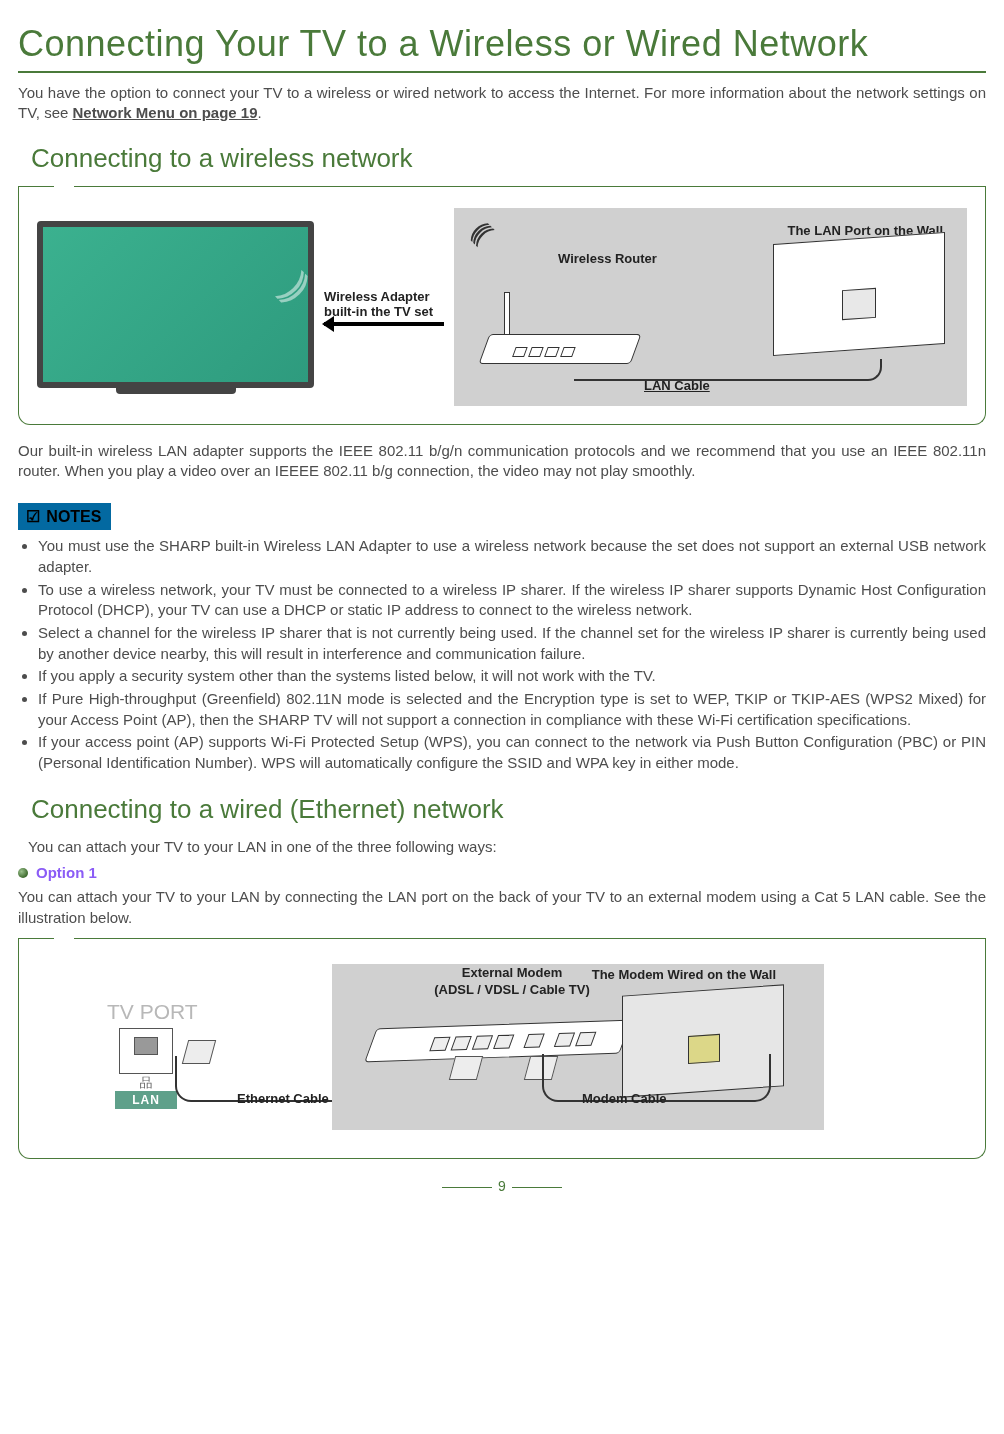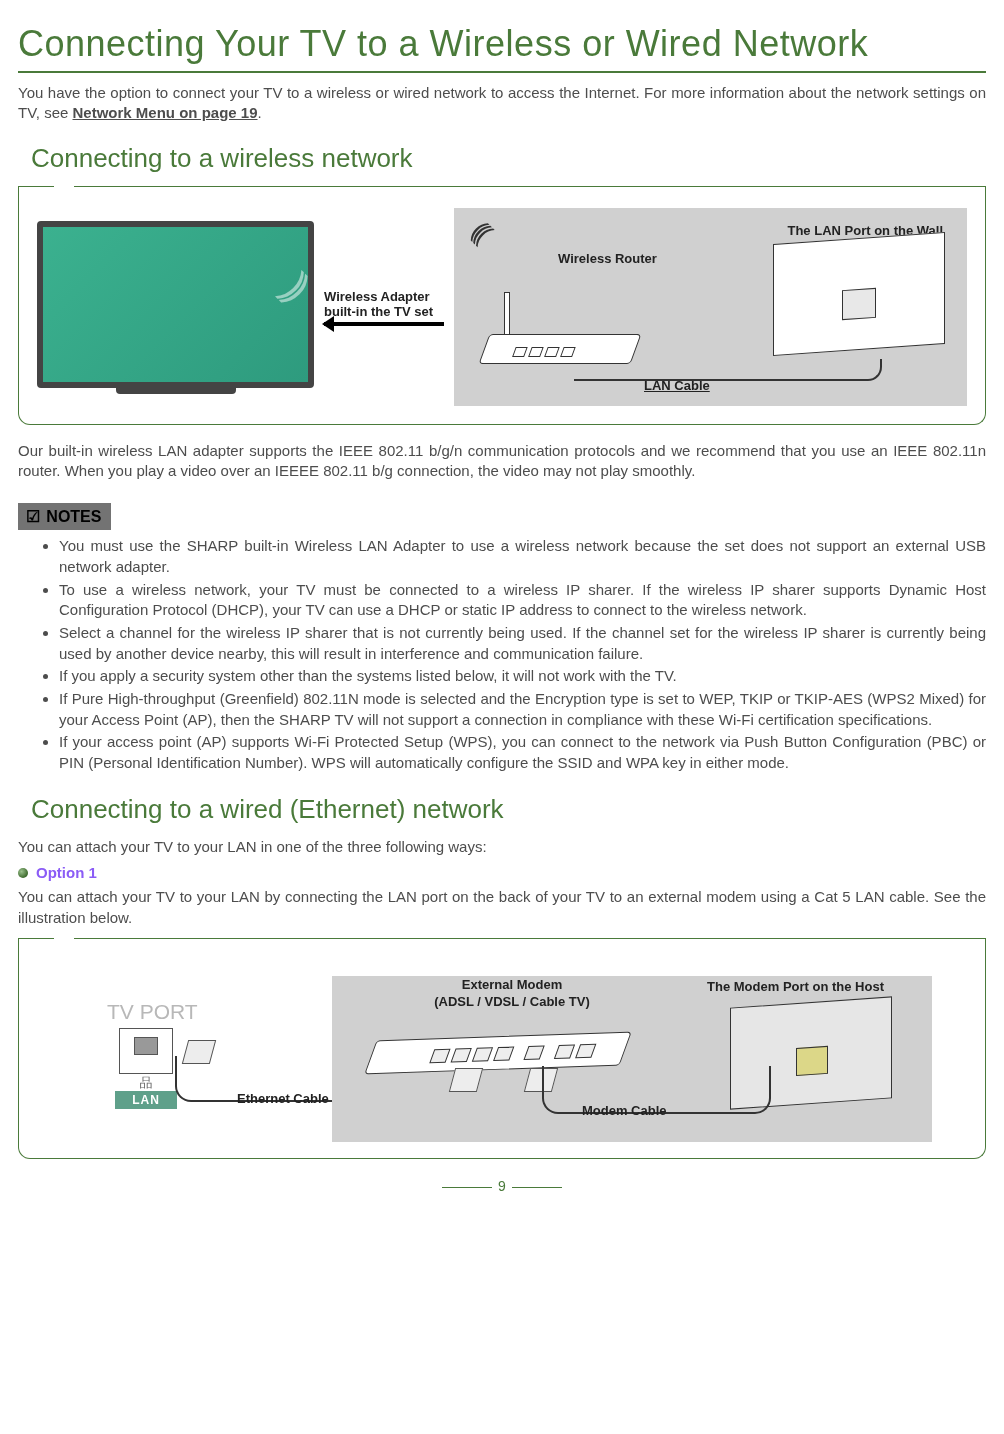--- a/index.html
+++ b/index.html
@@ -158,34 +158,34 @@
     right: 85px;
     height: 20px;
     border-bottom: 2px solid #333;
     border-right: 2px solid #333;
     border-radius: 0 0 14px 0;
   }
 
   .notes-badge {
     display: inline-flex;
     align-items: center;
-    background: #737373;
+    background: #0369a1;
     padding: 3px 10px 3px 8px;
     font-weight: bold;
     color: #000;
     font-size: 16px;
     margin-top: 6px;
   }
   .notes-badge::before {
     content: "☑";
     margin-right: 6px;
     font-size: 16px;
   }
   ul.notes {
-    margin: 6px 0 0 41px;
+    margin: 6px 0 0 20px;
     padding: 0;
   }
   ul.notes li {
     text-align: justify;
     margin-bottom: 2px;
     line-height: 1.38;
   }
   .option-row {
     display:flex; align-items:center; gap:8px; margin:6px 0 2px 0;
   }
@@ -224,22 +224,22 @@
   .lan-text {
     background:#5fa08a; color:#fff; font-size:12px; padding:1px 0; margin-top:2px;
     letter-spacing:1px; font-weight:bold;
   }
   .plug {
     position:absolute; width:26px; height:22px; background:#ededed;
     border:1.5px solid #555; transform: skewX(-15deg);
   }
   .modem-panel {
     position:absolute;
-    left: 295px; top: 16px;
-    width: 600px; height: 160px;
+    left: 295px; top: 4px;
+    width: 492px; height: 160px;
     background: #d0d0d0;
     padding-top:6px;
   }
   .modem-box {
     width: 250px; height: 32px; background:#fff; border:1.5px solid #333;
     transform: skewX(-20deg) skewY(-2deg);
     position:absolute; left:40px; top:60px;
     border-radius:4px;
   }
   .mports {
@@ -335,21 +335,21 @@
   <li>You must use the SHARP built-in Wireless LAN Adapter to use a wireless network because the set does not support an external USB network adapter.</li>
   <li>To use a wireless network, your TV must be connected to a wireless IP sharer. If the wireless IP sharer supports Dynamic Host Configuration Protocol (DHCP), your TV can use a DHCP or static IP address to connect to the wireless network.</li>
   <li>Select a channel for the wireless IP sharer that is not currently being used. If the channel set for the wireless IP sharer is currently being used by another device nearby, this will result in interference and communication failure.</li>
   <li>If you apply a security system other than the systems listed below, it will not work with the TV.</li>
   <li>If Pure High-throughput (Greenfield) 802.11N mode is selected and the Encryption type is set to WEP, TKIP or TKIP-AES (WPS2 Mixed) for your Access Point (AP), then the SHARP TV will not support a connection in compliance with these Wi-Fi certification specifications.</li>
   <li>If your access point (AP) supports Wi-Fi Protected Setup (WPS), you can connect to the network via Push Button Configuration (PBC) or PIN (Personal Identification Number). WPS will automatically configure the SSID and WPA key in either mode.</li>
 </ul>
 
 <h2 class="section">Connecting to a wired (Ethernet) network</h2>
 
-<p style="margin:4px 0;">You can attach your TV to your LAN in one of the three following ways:</p>
+<p style="margin:4px 10px;">You can attach your TV to your LAN in one of the three following ways:</p>
 
 <div class="option-row">
   <div class="bullet-dot"></div>
   <span class="option-label">Option 1</span>
 </div>
 
 <p style="text-align:justify; margin:4px 0 0 0;">You can attach your TV to your LAN by connecting the LAN port on the back of your TV to an external modem using a Cat 5 LAN cable. See the illustration below.</p>
 
 <div class="diagram-frame">
   <div class="dia2">
@@ -361,21 +361,21 @@
     </div>
     <div class="plug" style="left:148px; top:80px;"></div>
     <div class="cable-a"></div>
     <div class="lbl" style="left:200px; top:130px;">Ethernet Cable</div>
 
     <div class="modem-panel">
       <div class="lbl" style="top:0px; left:100px; text-align:center; width:160px; font-weight:bold;">
         <span>External Modem</span><br>
         <span>(ADSL / VDSL / Cable TV)</span>
       </div>
-      <div class="lbl" style="top:2px; right:48px;">The Modem Port on the Host</div>
+      <div class="lbl" style="top:2px; right:48px;">The Modem Wired on the Wall</div>
       <div class="modem-box">
         <div class="mports"><span></span><span></span><span></span><span></span>&nbsp;<span></span>&nbsp;<span></span><span></span></div>
       </div>
       <div class="plug" style="left:120px; top:92px;"></div>
       <div class="plug" style="left:195px; top:92px;"></div>
       <div class="wall2">
           <div class="wp"></div>
         </div>
       <div class="cable-b"></div>
       <div class="lbl" style="top:126px; left:250px;">Modem Cable</div>

